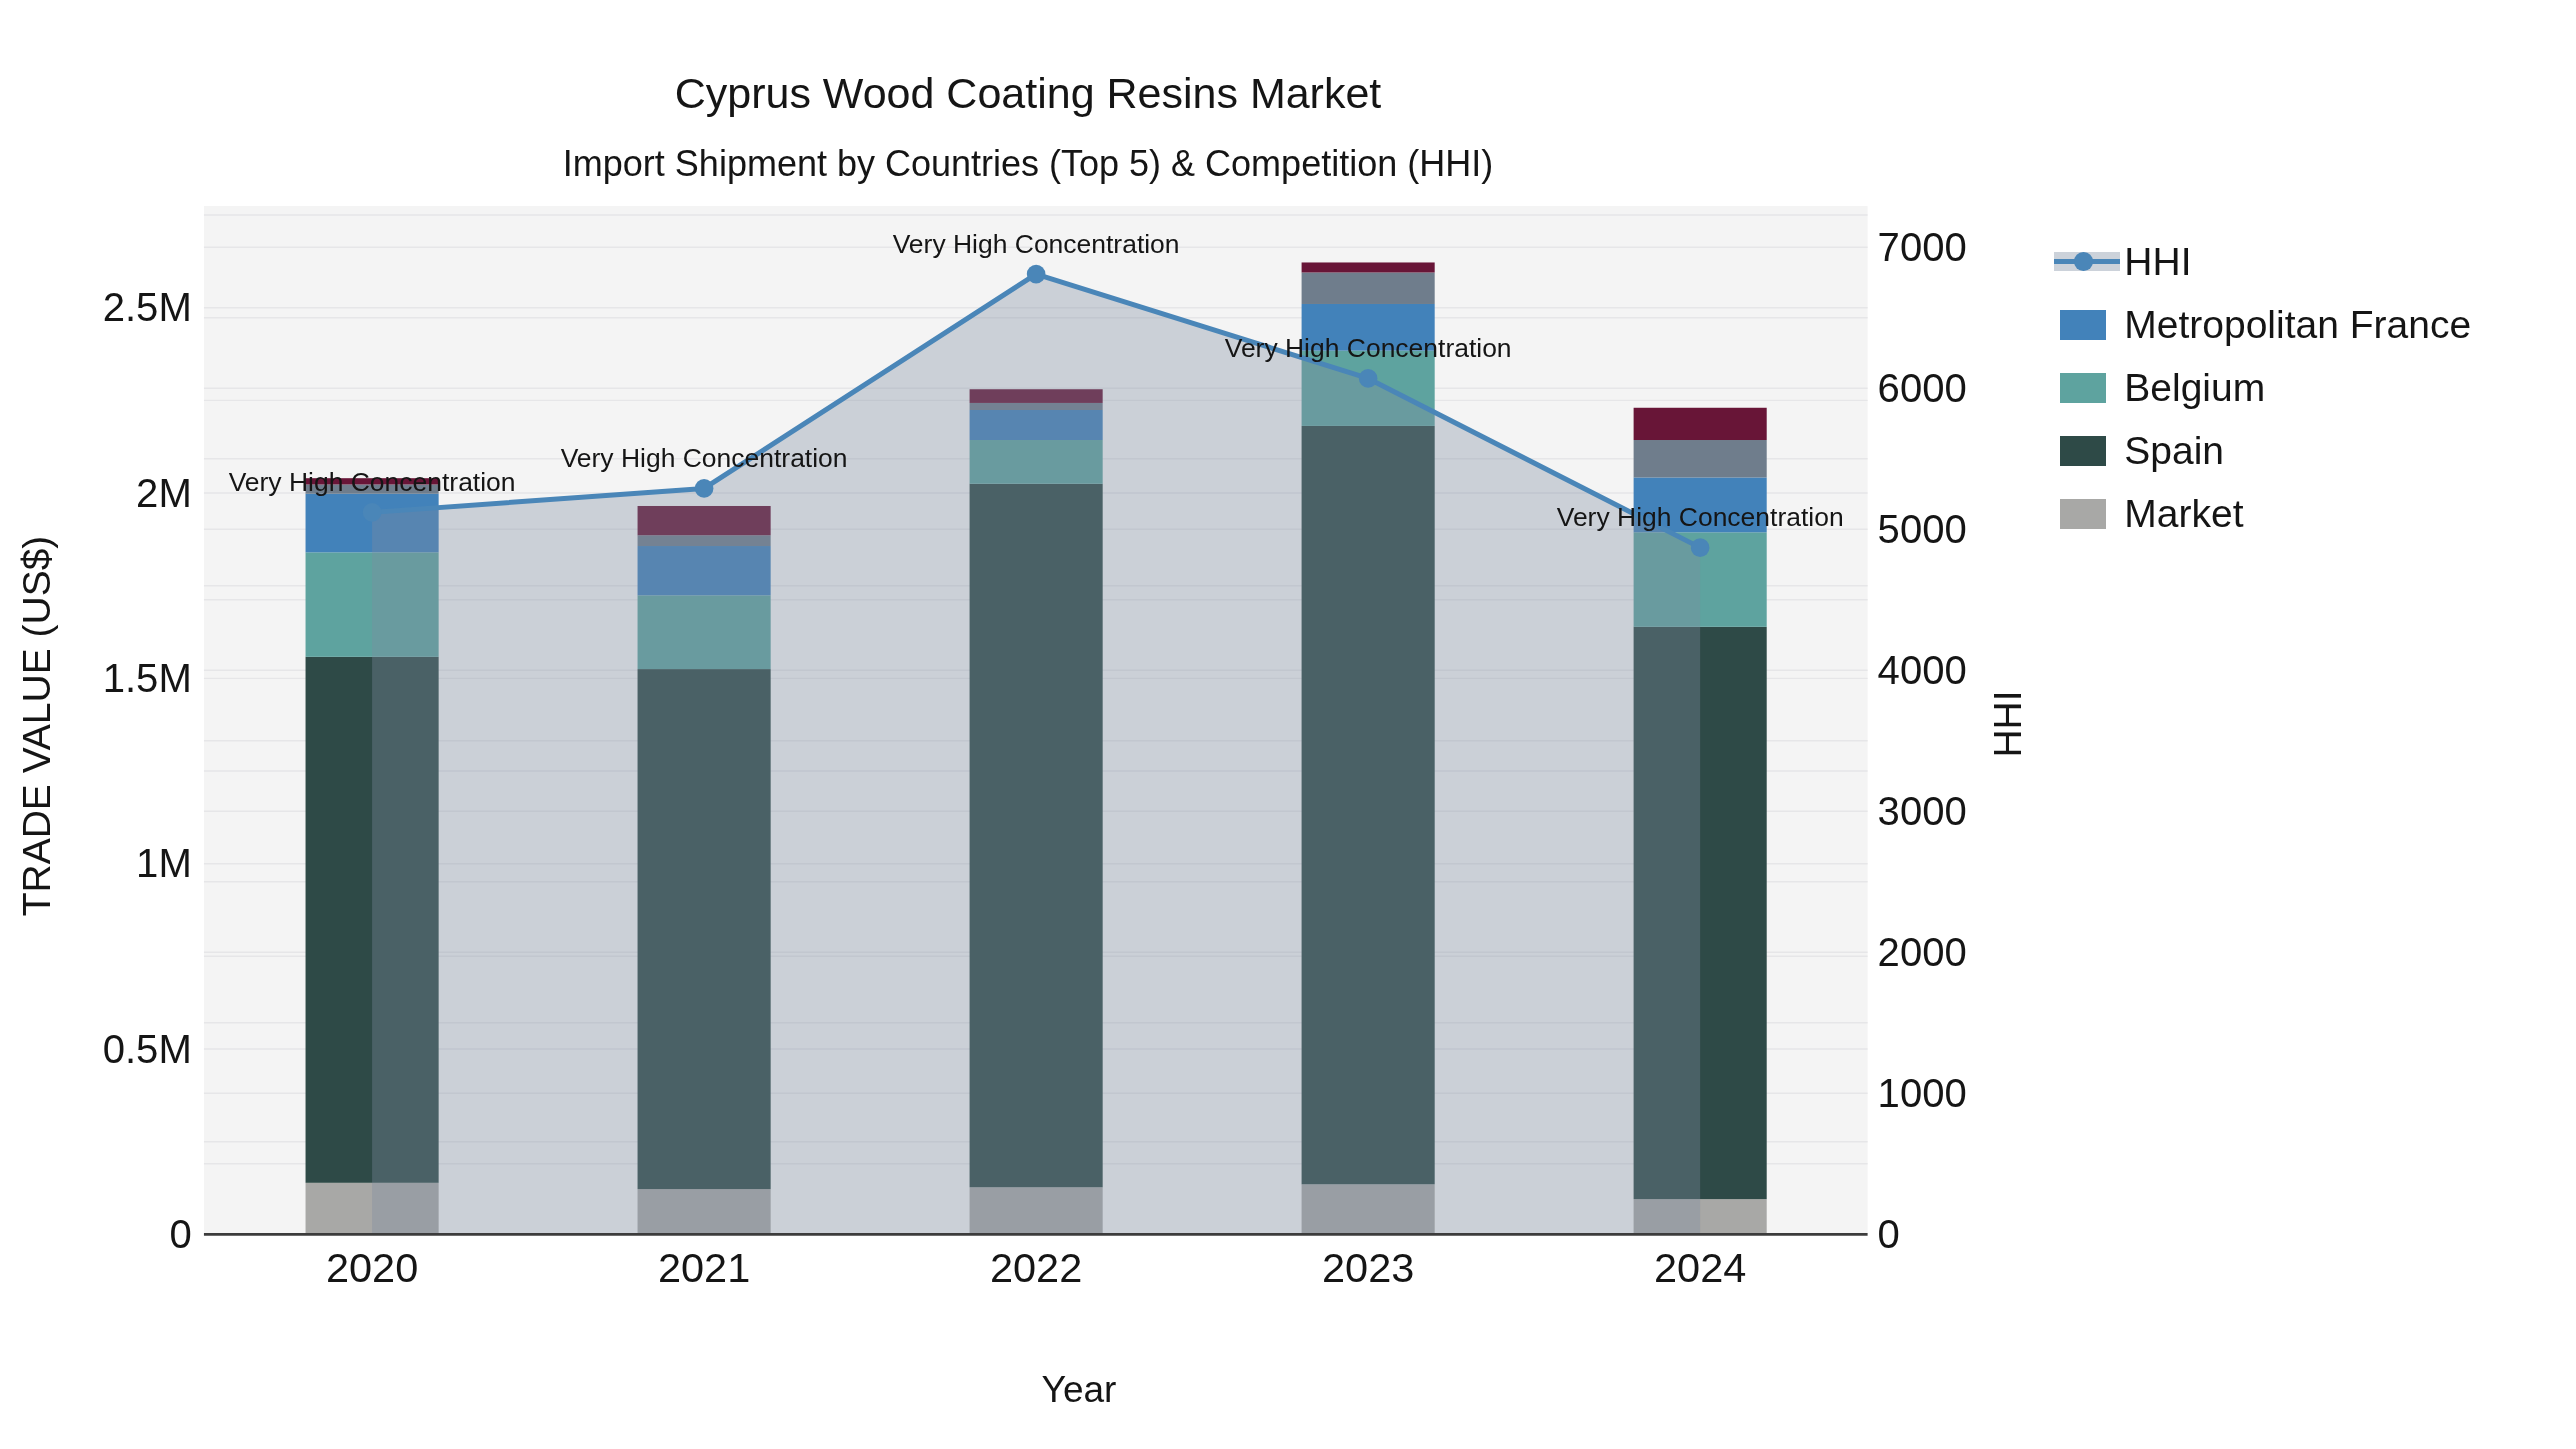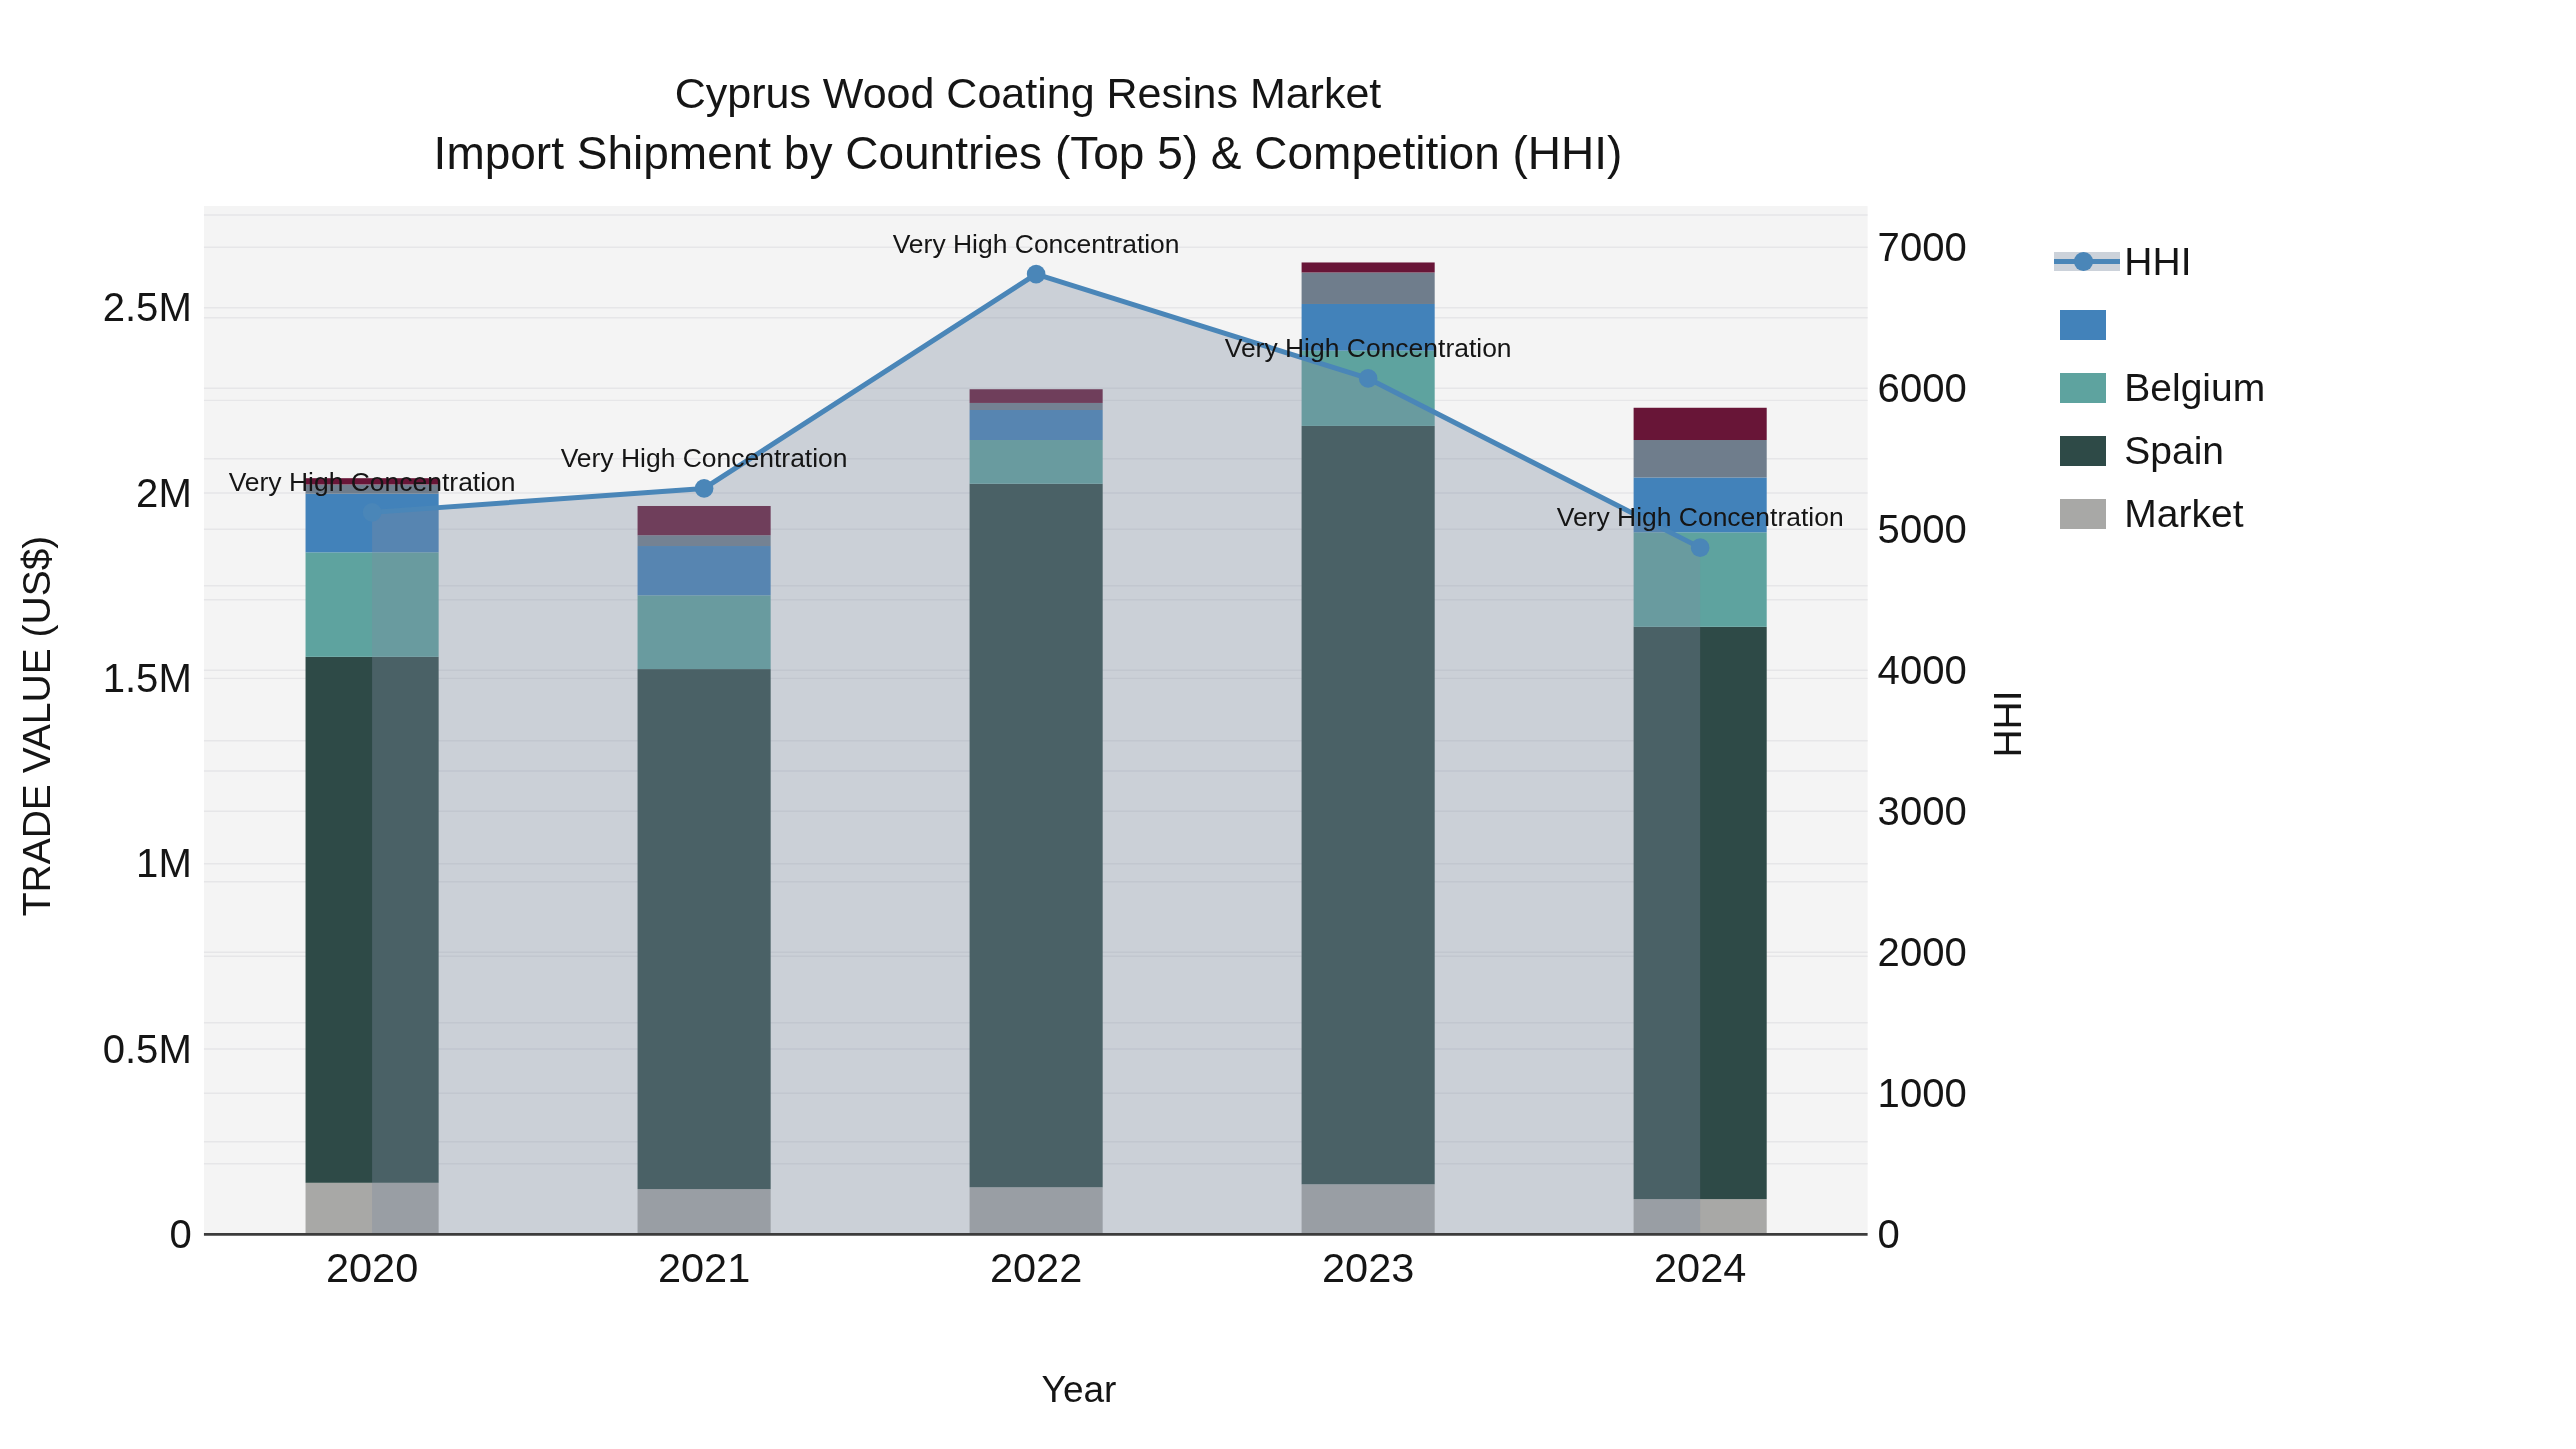--- a/index.html
+++ b/index.html
@@ -1,20 +1,20 @@
 <!DOCTYPE html>
 <html style="font-size:11.4px"><head>
 <meta charset="utf-8">
 <style>
   html,body{margin:0;padding:0;background:#ffffff;}
   body{width:2576px;height:1449px;position:relative;font-family:"Liberation Sans","DejaVu Sans",sans-serif;color:#151515;}
   #chart{position:absolute;left:0;top:0;}
   .title-line{position:absolute;left:0;width:2056px;text-align:center;white-space:nowrap;}
   #title-line1{top:71px;font-size:43px;line-height:44px;}
-  #title-line2{top:131px;font-size:46px;line-height:44px;}
+  #title-line2{top:142px;font-size:36px;line-height:44px;}
   .axis-title{position:absolute;white-space:nowrap;font-size:39px;}
   #ylabel-left{left:37px;top:726px;transform:translate(-50%,-50%) rotate(-90deg);}
   #ylabel-right{left:2008px;top:724px;transform:translate(-50%,-50%) rotate(-90deg);}
   #xlabel{left:1036px;top:1390px;transform:translate(-50%,-50%);font-size:37px;margin-left:43px;}
   #legend{position:absolute;left:2054px;top:230px;list-style:none;margin:0;padding:0;}
   #legend li{height:63px;display:flex;align-items:center;font-size:39px;white-space:nowrap;}
   .sw{width:46px;height:30px;margin-left:5.7px;margin-right:18.6px;flex:0 0 auto;}
   .hhi-sample{position:relative;width:66px;height:43px;margin-right:4.3px;flex:0 0 auto;}
   .hhi-band{position:absolute;left:0;right:0;top:50%;margin-top:-9.3px;height:18.6px;}
   .hhi-line{position:absolute;left:0;right:0;top:50%;margin-top:-2.9px;height:5.7px;}
@@ -129,20 +129,21 @@
   <li>
     <span class="hhi-sample">
       <span class="hhi-band" style="background: rgb(204, 210, 218);"></span>
       <span class="hhi-line" style="background: rgb(74, 134, 184);"></span>
       <span class="hhi-dot" style="background: rgb(74, 134, 184);"></span>
     </span>
     <span>HHI</span>
   </li>
   <li>
     <span class="sw" style="background: rgb(66, 130, 186);"></span>
+    <span>Metropolitan France</span>
   </li>
   <li>
     <span class="sw" style="background: rgb(94, 163, 159);"></span>
     <span>Belgium</span>
   </li>
   <li>
     <span class="sw" style="background: rgb(46, 74, 71);"></span>
     <span>Spain</span>
   </li>
   <li>

